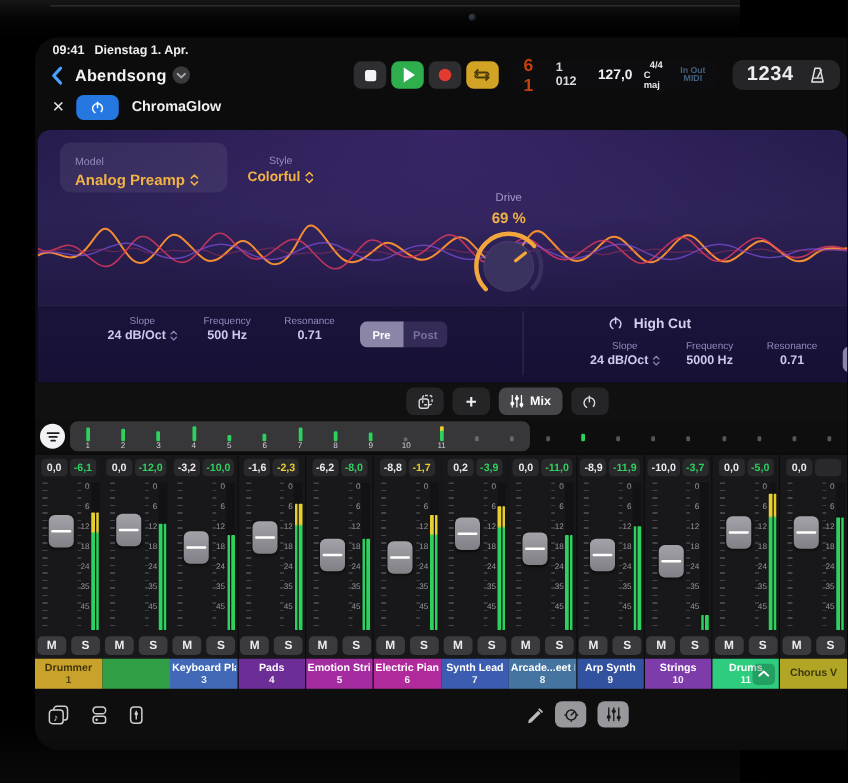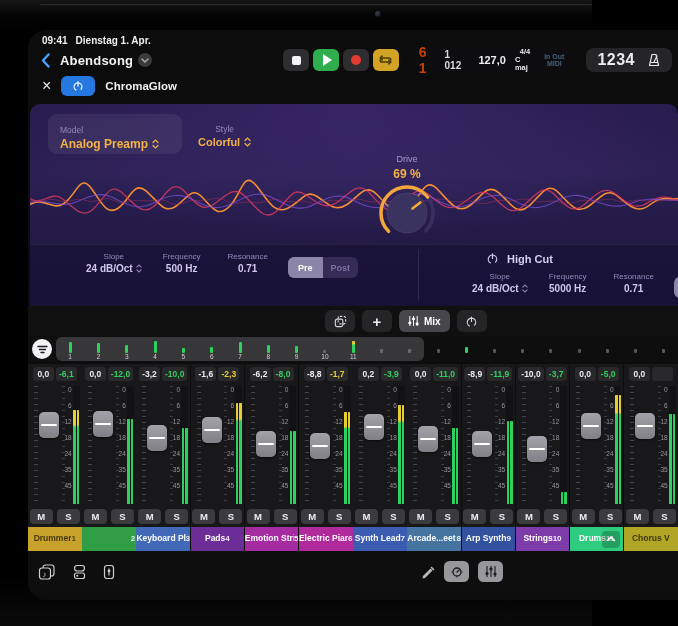--- a/index.html
+++ b/index.html
@@ -127,21 +127,21 @@
     justify-content:space-between; padding:1px 0 14px 0;
     background:repeating-linear-gradient(to bottom,#3c3c42 0 1px,transparent 1px 6px);
     background-size:3px 100%; background-repeat:no-repeat; background-position:left 2px top; }
   .numruler span { display:block; text-align:right; font-size:6.5px; color:#97979d; line-height:1; padding-right:1px;}
   .meterwrap { width:7px; height:100%; background:#121214; border-radius:1px; display:flex; gap:1px;
     align-items:flex-end; padding:0 .5px; }
   .mbarcol { flex:1; border-radius:.5px; }
   .msrow { height:20px; display:flex; align-items:center; justify-content:center; gap:4px; }
   .msbtn { width:23px; height:15px; border-radius:4px; background:#3b3b3f; color:#ececf0;
     font-size:9.5px; font-weight:bold; display:flex; align-items:center; justify-content:center; }
-  .tab { height:24px; margin-top:1px; position:relative; display:flex; flex-direction:row;
+  .tab { height:24px; margin-top:1px; position:relative; display:flex; flex-direction:column;
     align-items:center; justify-content:center; line-height:1.15; overflow:hidden; }
   .tabname { font-size:8.5px; font-weight:bold; white-space:nowrap; max-width:51px; overflow:hidden; }
   .tabnum { font-size:8px; font-weight:bold; opacity:.9; }
   .collapsebtn { position:absolute; right:3px; top:3.5px; width:18px; height:17px; border-radius:4px;
     background:rgba(0,0,0,.22); display:flex; align-items:center; justify-content:center; }
 
   
   .bottombar { height:41px; display:flex; align-items:center; padding:0 10px; background:#0e0e0f; }
   .blicons { display:flex; gap:16px; align-items:center; }
   .bcenter { display:flex; gap:9px; align-items:center; margin-left:305px; }

